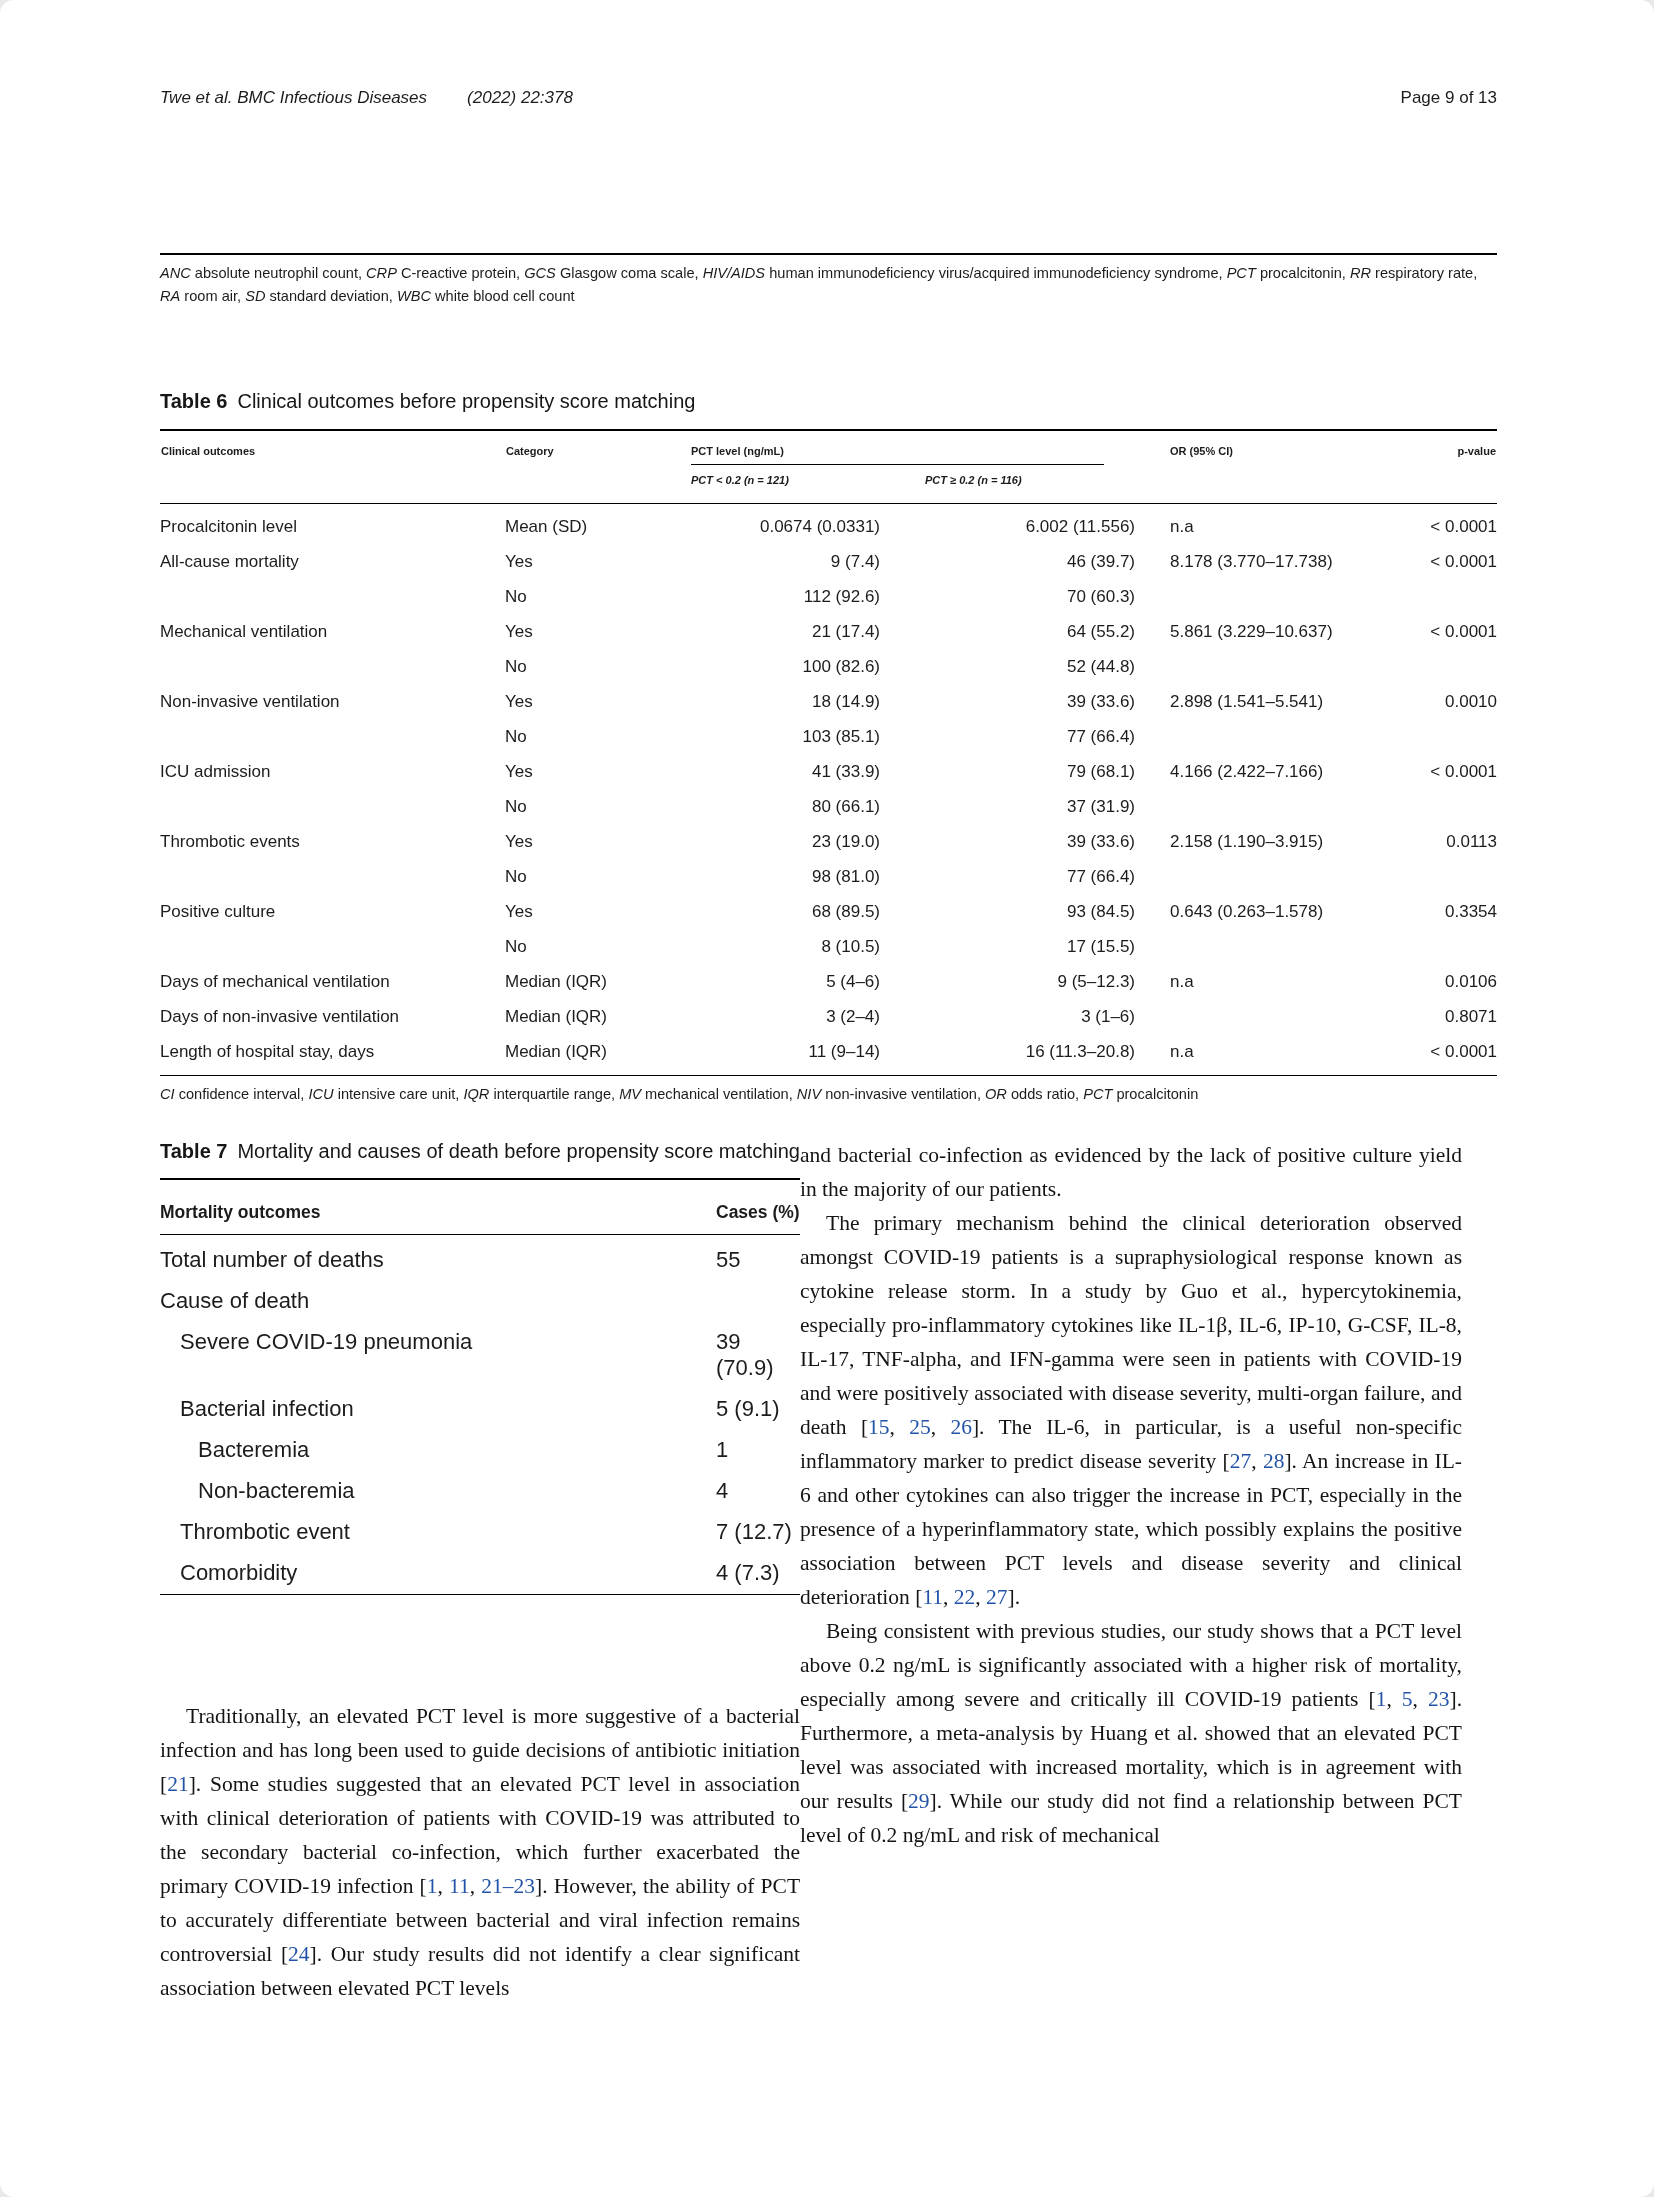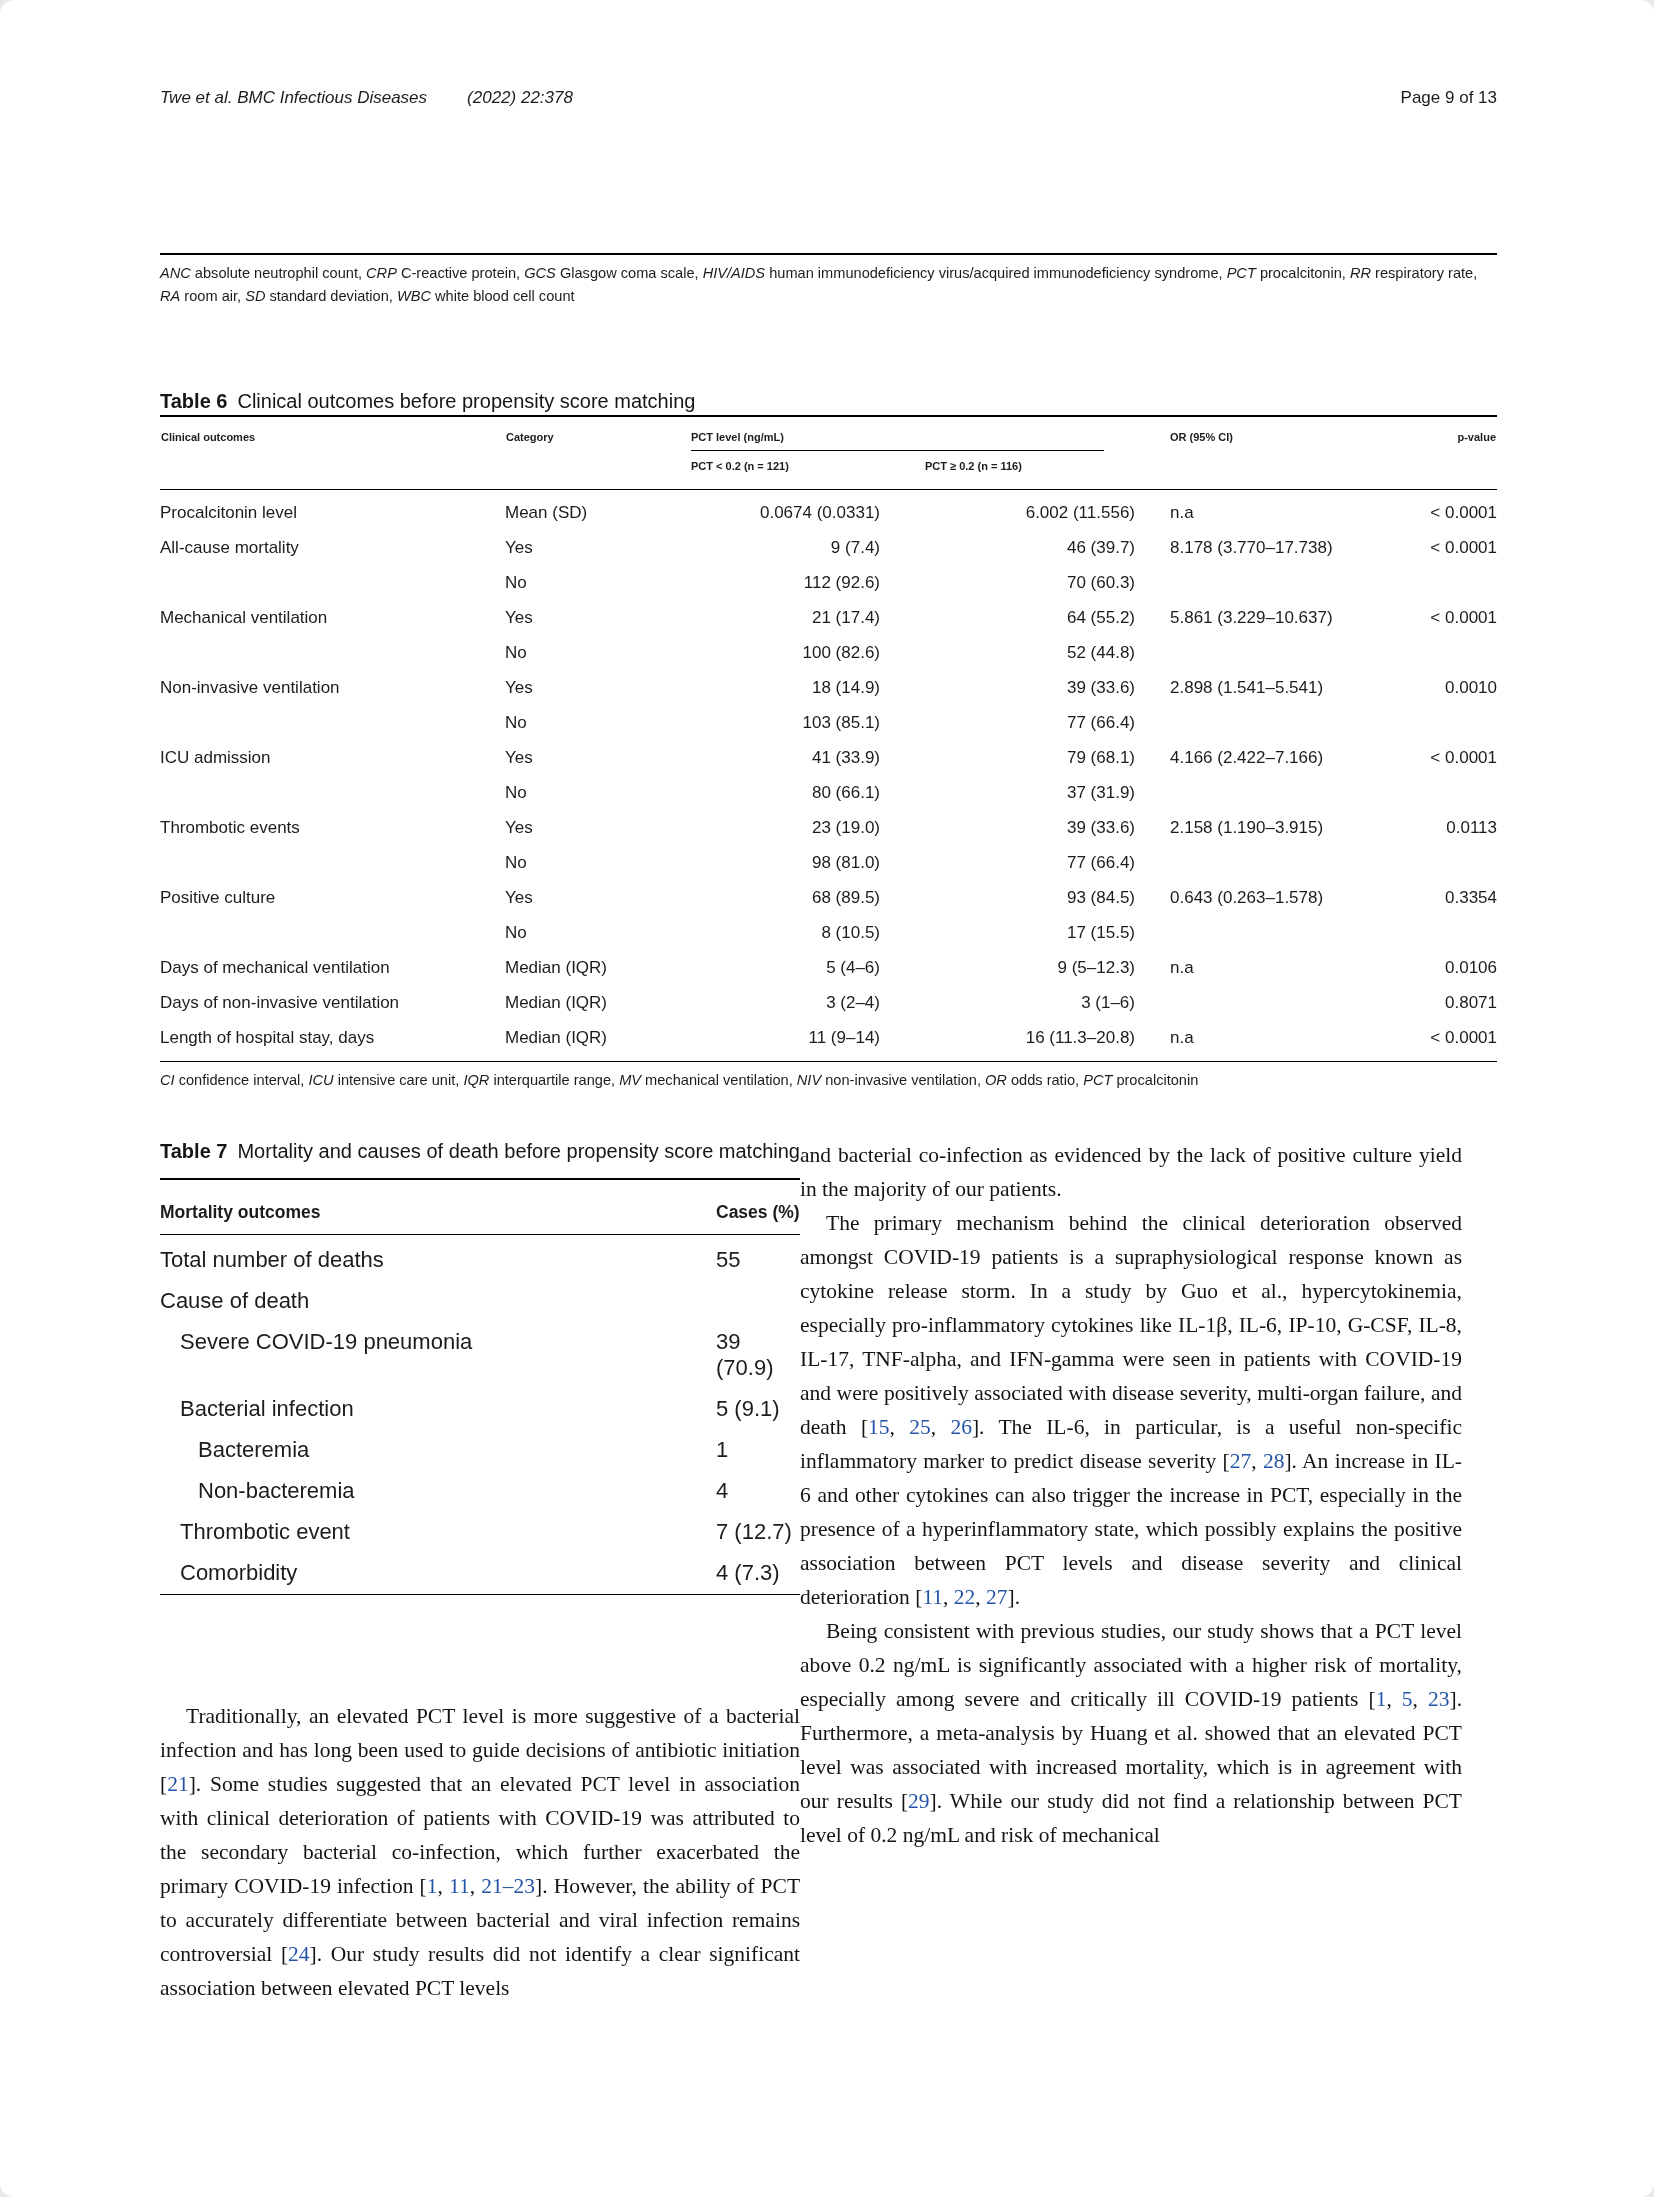--- a/index.html
+++ b/index.html
@@ -17,25 +17,25 @@
   .tbl-heading .tnum{font-weight:bold;margin-right:10px;}
 
   
   .t5-block{position:absolute;top:243px;left:160px;width:1337px;}
   .t5-rule{border:none;border-top:2px solid #000;margin:10px 0 0 0;}
   .footnote{font-size:14.6px;line-height:22.5px;margin:7px 0 0 0;color:#1c1c1c;}
   .footnote i{font-style:italic;}
 
   
   .t6-block{position:absolute;top:388px;left:160px;width:1337px;}
-  .t6-block .tbl-heading{}
+  .t6-block .tbl-heading{margin-bottom:14px;}
   table.t6{border-collapse:collapse;table-layout:fixed;width:1337px;border-top:2.5px solid #000;}
   table.t6 th{font-size:11px;font-weight:bold;text-align:left;vertical-align:top;}
   table.t6 thead th{padding-top:14px;}
-  table.t6 thead tr.sub th{padding-top:8px;padding-bottom:17px;}
+  table.t6 thead tr.sub th{padding-top:8px;padding-bottom:17px;font-style:italic;}
   table.t6 thead th.group div{display:block;border-bottom:1.5px solid #000;margin-right:30px;padding-bottom:7px;}
   table.t6 thead th.b{border-bottom:1.5px solid #000;}
   table.t6 td{font-size:17px;padding:7px 0 8px 0;}
   table.t6 td.num{text-align:right;}
   table.t6 td.orcol, table.t6 th.orcol{padding-left:35px;}
   table.t6 th.ge{padding-left:45px;}
   table.t6 td.pcol, table.t6 th.pcol{text-align:right;}
   table.t6 tbody{border-bottom:1.5px solid #000;}
   table.t6 tbody tr:first-child td{padding-top:13px;}
   table.t6 tbody tr:last-child td{padding-bottom:13px;}

